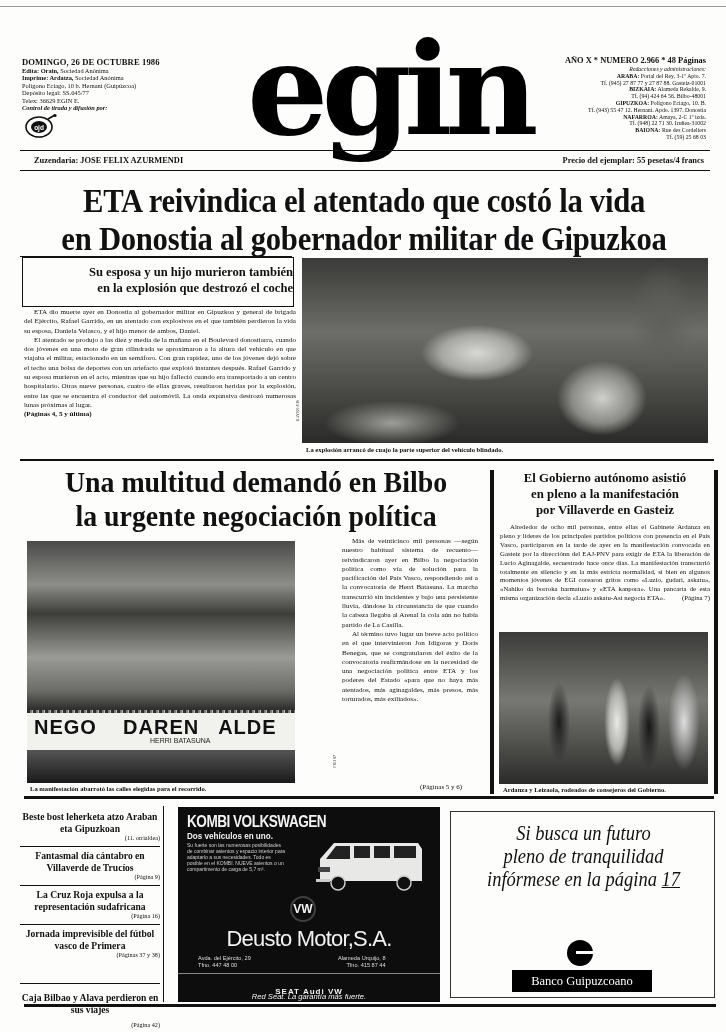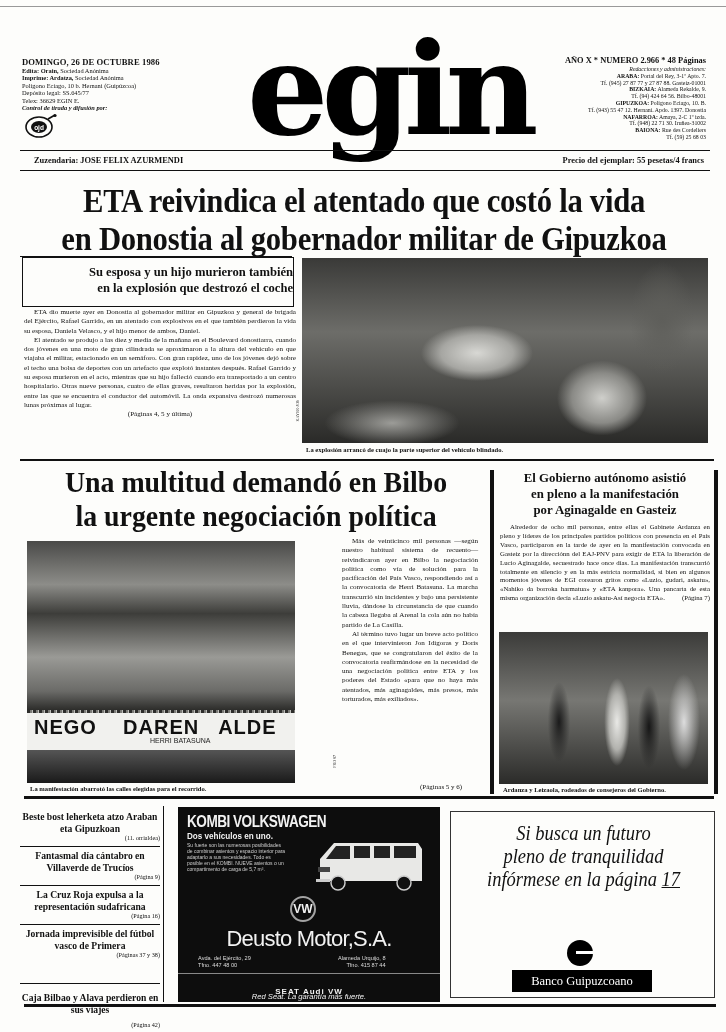--- a/index.html
+++ b/index.html
@@ -23,21 +23,21 @@
   .price { right: 22px; top: 156px; font-size: 8.4px; font-weight: bold; }
 
   
   .h1 { left: 14px; top: 182px; width: 700px; text-align: center; font-family: "Liberation Serif", serif; font-weight: bold; font-size: 33px; line-height: 38px; letter-spacing: -.3px; transform: scaleX(.93); transform-origin: center top; }
 
   
   .subbox { left: 22px; top: 257px; width: 272px; height: 50px; border: 1.5px solid #111; text-align: right; font-weight: bold; font-size: 12.6px; line-height: 16px; padding-top: 6px; }
   .body-text { font-size: 7.1px; line-height: 9.3px; text-align: justify; hyphens: manual; }
   .body-text p { text-indent: 10px; }
   .story1 { left: 24px; top: 308px; width: 272px; }
-  .story1 .ref { text-align: center; }
+  .story1 .ref { text-align: left; font-weight: bold; }
 
   
   .photo { background: #222; overflow: hidden; }
   .photo1 { left: 302px; top: 258px; width: 406px; height: 185px; background:
       radial-gradient(ellipse 80px 40px at 175px 95px, #d8d8d4 0%, #a6a6a2 45%, transparent 70%),
       radial-gradient(ellipse 60px 50px at 300px 140px, #cfcfcb 0%, #8a8a86 50%, transparent 75%),
       radial-gradient(ellipse 90px 30px at 90px 165px, #9c9c98 0%, transparent 75%),
       radial-gradient(ellipse 40px 70px at 360px 60px, #5e5e5a 0%, transparent 80%),
       linear-gradient(180deg, #3a3a38 0%, #6d6d69 40%, #2a2a28 100%); }
   .caption { font-size: 6.6px; font-weight: bold; line-height: 8px; }
@@ -72,21 +72,21 @@
   .brief { border-bottom: 1.2px solid #111; padding: 3px 0 4px; }
   .brief:last-child { border-bottom: none; }
   .brief-title { font-weight: bold; font-size: 9.6px; line-height: 11.5px; }
   .brief-ref { text-align: right; font-size: 6.2px; line-height: 8px; }
 
   .ad-vw { left: 178px; top: 807px; width: 262px; height: 195px; background: #0d0d0d; color: #f2f2f2; font-family: "Liberation Sans", sans-serif; }
   .vw-title { left: 9px; top: 6px; font-size: 16px; font-weight: bold; letter-spacing: -.6px; transform: scaleX(.85); transform-origin: left top; }
   .vw-sub { left: 9px; top: 24px; font-size: 9px; font-weight: bold; transform: scaleX(.9); transform-origin: left top; }
   .vw-body { left: 9px; top: 35px; width: 100px; font-size: 5px; line-height: 6.1px; color: #cfcfcf; }
   .van { left: 136px; top: 30px; width: 112px; height: 58px; }
-  .vw-logo { left: 112px; top: 89px; width: 26px; height: 26px; border: 2px solid #a3a3a3; border-radius: 50%; text-align: center; font-size: 12px; font-weight: bold; line-height: 22px; }
+  .vw-logo { left: 112px; top: 89px; width: 26px; height: 26px; border: 2px solid #404040; border-radius: 50%; text-align: center; font-size: 12px; font-weight: bold; line-height: 22px; }
   .dealer { left: 0; width: 262px; top: 119px; text-align: center; font-size: 22px; letter-spacing: -.8px; }
   .addr1 { left: 20px; top: 148px; font-size: 5.6px; line-height: 7px; color: #ddd; }
   .addr2 { left: 160px; top: 148px; font-size: 5.6px; line-height: 7px; color: #ddd; text-align: right; }
   .slogan { left: 0; width: 262px; top: 166px; text-align: center; font-size: 7.6px; font-style: italic; border-top: .8px solid #888; padding-top: 18px; }
   .brands { left: 0; width: 262px; top: 180px; text-align: center; font-size: 8px; font-weight: bold; letter-spacing: 1px; }
 
   .ad-bank { left: 450px; top: 811px; width: 265px; height: 187px; border: 1.2px solid #333; background: #fdfdfb; }
   .bank-copy { left: 0; width: 265px; top: 10px; text-align: center; font-family: "Liberation Serif", serif; font-style: italic; font-size: 21px; line-height: 23px; transform: scaleX(.88); transform-origin: center top; }
   .bank-copy u { text-decoration: underline; text-decoration-thickness: 1px; }
   .bank-logo { left: 116px; top: 128px; width: 26px; height: 26px; border-radius: 50%; background: #000; }
@@ -180,21 +180,21 @@
   <p>Al término tuvo lugar un breve acto político en el que intervinieron Jon Idigoras y Doris Benegas, que se congratularon del éxito de la convocatoria reafirmándose en la necesidad de una negociación política entre ETA y los poderes del Estado «para que no haya más atentados, más aginagaldes, más presos, más torturados, más exiliados».</p>
 </div>
 <div class="abs ref2">(Páginas 5 y 6)</div>
 
 <div class="vbar" style="left:490px;top:470px;width:4px;height:324px"></div>
 <div class="vbar" style="left:714px;top:470px;width:4px;height:324px"></div>
 
 <div class="abs h3">
   <div>El Gobierno autónomo asistió</div>
   <div>en pleno a la manifestación</div>
-  <div>por Aginagalde en Gasteiz</div>
+  <div>por Villaverde en Gasteiz</div>
 </div>
 <div class="abs body-text story3">
   <p><span>Alrededor de ocho mil personas, entre ellas el Gabinete Ardanza en pleno y líderes de los principales partidos políticos con presencia en el País Vasco, participaron en la tarde de ayer en la manifestación convocada en Gasteiz por la direcciónn del EAJ-PNV para exigir de ETA la liberación de Lucio Aginagalde, secuestrado hace once días. La manifestación transcurrió totalmente en silencio y en la más estricta normalidad, si bien en algunos momentos jóvenes de EGI corearon gritos como «Luzio, gudari, askatu», «Nahiko da borroka harmatua» y «ETA kanpora». Una pancarta de esta misma organización decía «Luzio askatu-Así negocia ETA».</span> <span class="ref">(Página 7)</span></p>
 </div>
 <div class="abs photo photo3"></div>
 <div class="abs caption cap3">Ardanza y Leizaola, rodeados de consejeros del Gobierno.</div>
 
 <div class="rule" style="left:24px;top:796px;width:690px;height:2.5px"></div>
 
 <div class="abs briefs">

